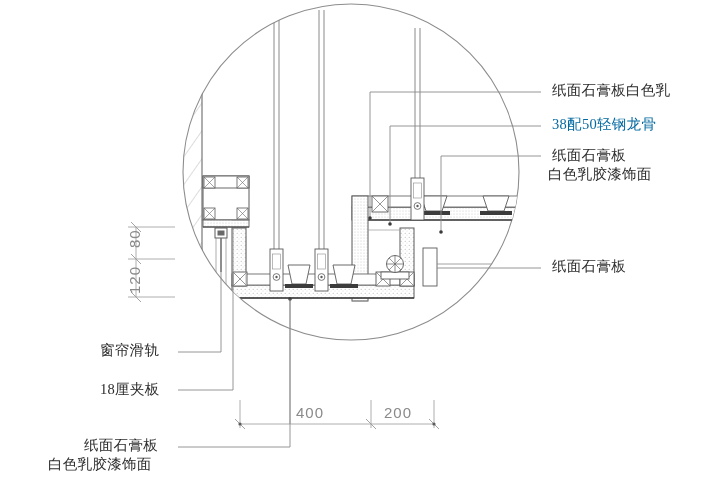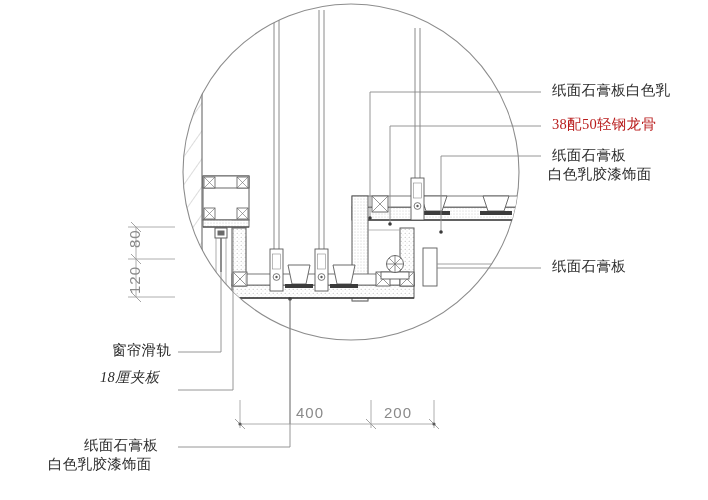--- a/index.html
+++ b/index.html
@@ -24,21 +24,21 @@
   }
   .label {
     position: absolute;
     color: #2b2b2b;
     font-size: 14.5px;
     line-height: 17px;
     white-space: pre;
     letter-spacing: 0.3px;
   }
   .label.faint {
-    color: #b91c1c;
+    color: #0369a1;
   }
   .dim-text {
     position: absolute;
     color: #8a8a8a;
     font-size: 15px;
     font-family: "Liberation Sans", "DejaVu Sans", sans-serif;
     letter-spacing: 1px;
     white-space: pre;
   }
   .dim-text.vert {
@@ -299,23 +299,23 @@
 
   <div class="label faint" style="left:552px; top:116px;">38配50轻钢龙骨</div>
 
   <div>
     <div class="label" style="left:552px; top:147px;">纸面石膏板</div>
     <div class="label" style="left:548px; top:166px;">白色乳胶漆饰面</div>
   </div>
 
   <div class="label" style="left:552px; top:258px;">纸面石膏板</div>
 
-  <div class="label" style="left:100px; top:342px;margin-left:12px;">窗帘滑轨</div>
-
-  <div class="label" style="left:100px; top:369px;font-style:italic;">18厘夹板</div>
+  <div class="label" style="left:100px; top:342px;">窗帘滑轨</div>
+
+  <div class="label" style="left:100px; top:381px;">18厘夹板</div>
 
   <div>
     <div class="label" style="left:84px; top:437px;">纸面石膏板</div>
     <div class="label" style="left:48px; top:456px;">白色乳胶漆饰面</div>
   </div>
 
   <div class="dim-text vert" style="left:126px; top:248px;">80</div>
 
   <div class="dim-text vert" style="left:126px; top:294px;">120</div>
 

